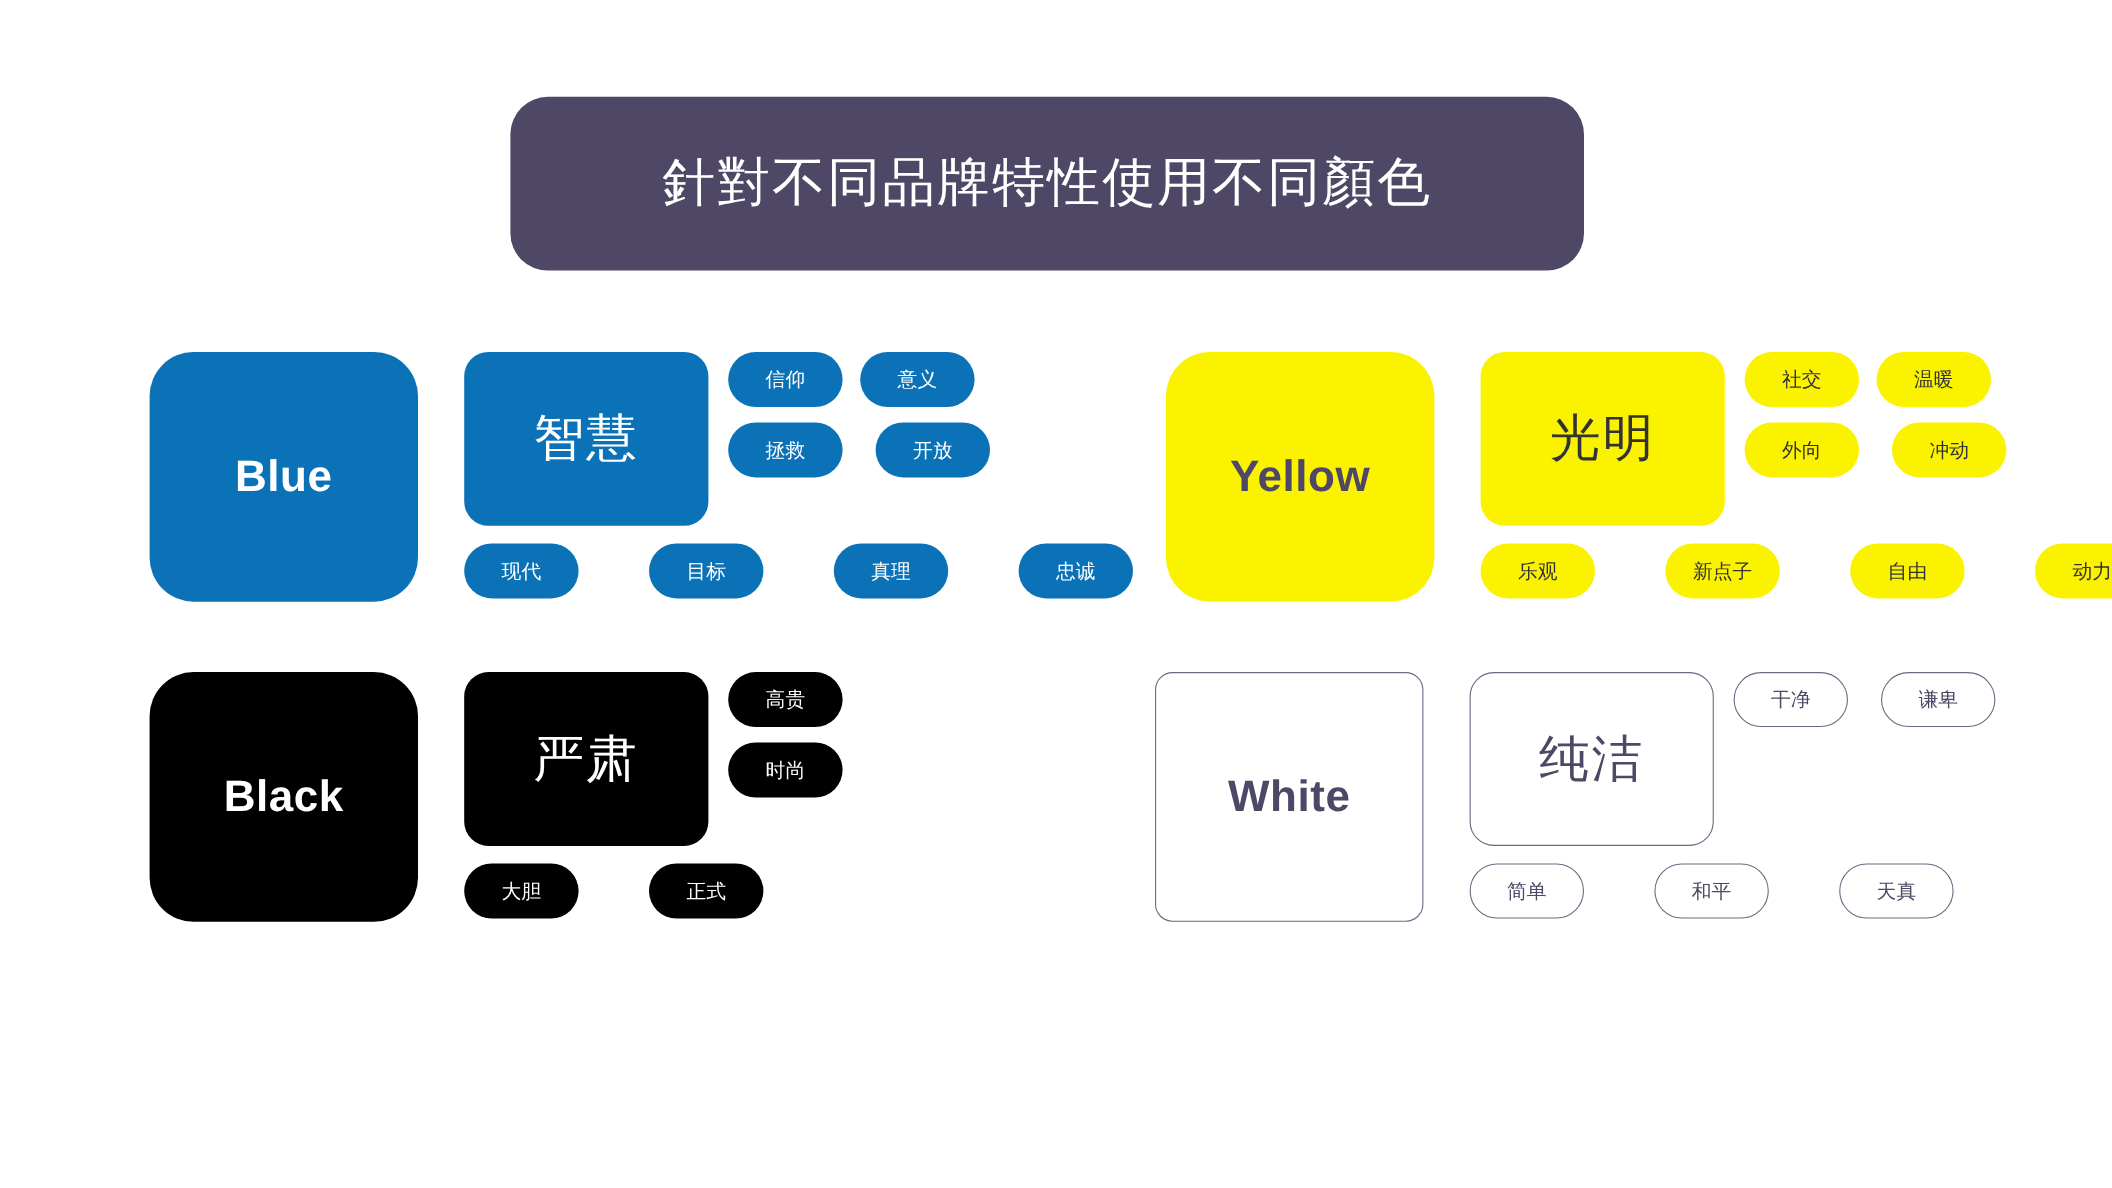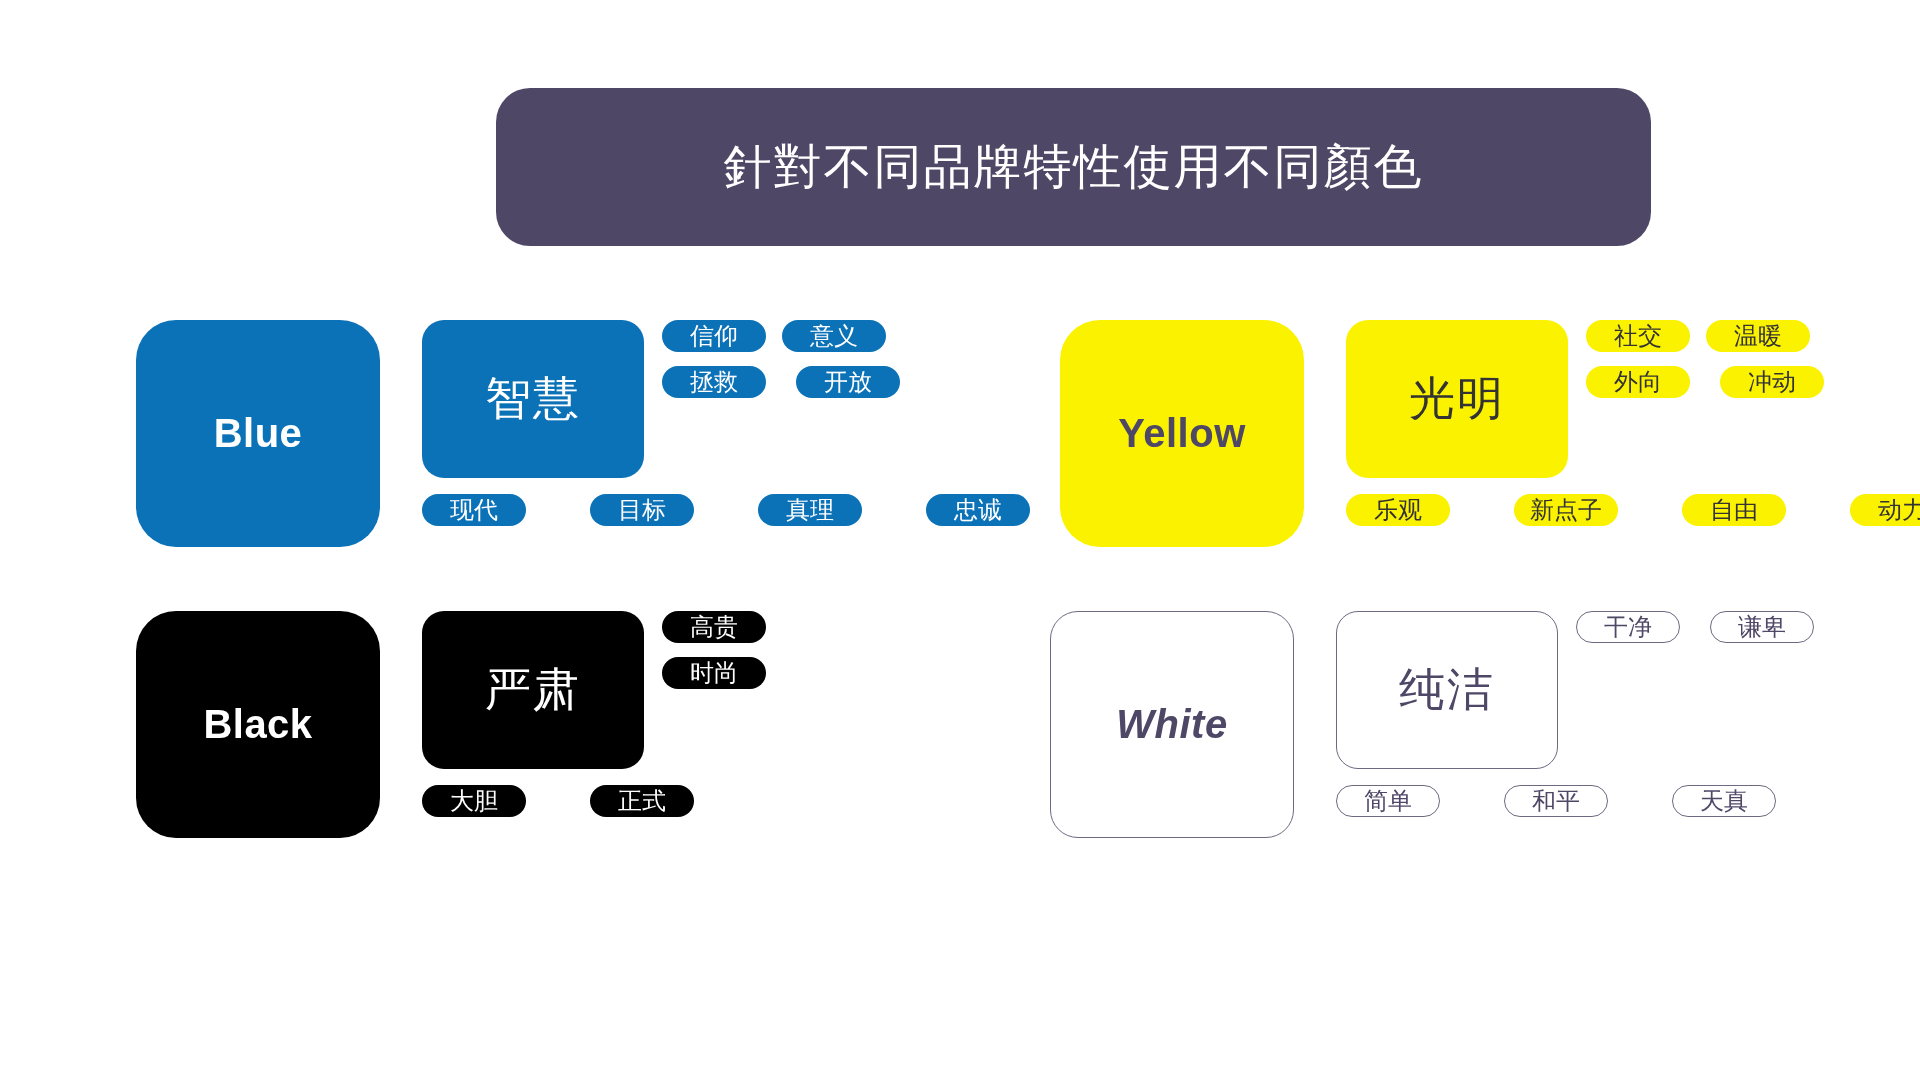--- a/index.html
+++ b/index.html
@@ -12,23 +12,23 @@
     width: 1920px;
     height: 1080px;
     overflow: hidden;
     font-family: "Liberation Sans", "DejaVu Sans", sans-serif;
     position: relative;
   }
 
   
   #title-banner {
     position: absolute;
-    left: 496px;
+    left: 464px;
     top: 88px;
-    width: 1155px;
+    width: 976px;
     height: 158px;
     background: #4E4766;
     border-radius: 34px;
     display: flex;
     align-items: center;
     justify-content: center;
     box-sizing: border-box;
   }
   #title-banner .title-text {
     color: #ffffff;
@@ -113,27 +113,27 @@
   }
   .tag-line:last-child { margin-bottom: 0; gap: 14px; }
 
   .tag-row-bottom {
     display: flex;
     margin-top: 16px;
     gap: 48px;
   }
 
   .tag {
-    height: 32px;
+    height: 50px;
     min-width: 104px;
     border-radius: 25px;
     display: flex;
     align-items: center;
     justify-content: center;
-    font-size: 24px;
+    font-size: 18px;
     padding: 0 14px;
     margin-right: 16px;
     box-sizing: border-box;
     white-space: nowrap;
   }
   .tag:last-child { margin-right: 0; }
 
   
   .t-blue .swatch,
   .t-blue .keyword-box,
@@ -164,21 +164,21 @@
   
   .t-white .swatch,
   .t-white .keyword-box,
   .t-white .tag {
     background: #ffffff;
     border: 1.5px solid #6E6880;
   }
   .t-white .swatch-label,
   .t-white .keyword-text,
   .t-white .tag { color: #4E4766; }
-  .t-white .swatch { border-radius: 28px; font-style: italic; }
+  .t-white .swatch { border-radius: 16px; }
 
   
   .row-2 { margin-top: 64px; }
 
   
   .t-black .tag-matrix .tag { margin-right: 0; }
 </style>
 </head>
 <body>
 

